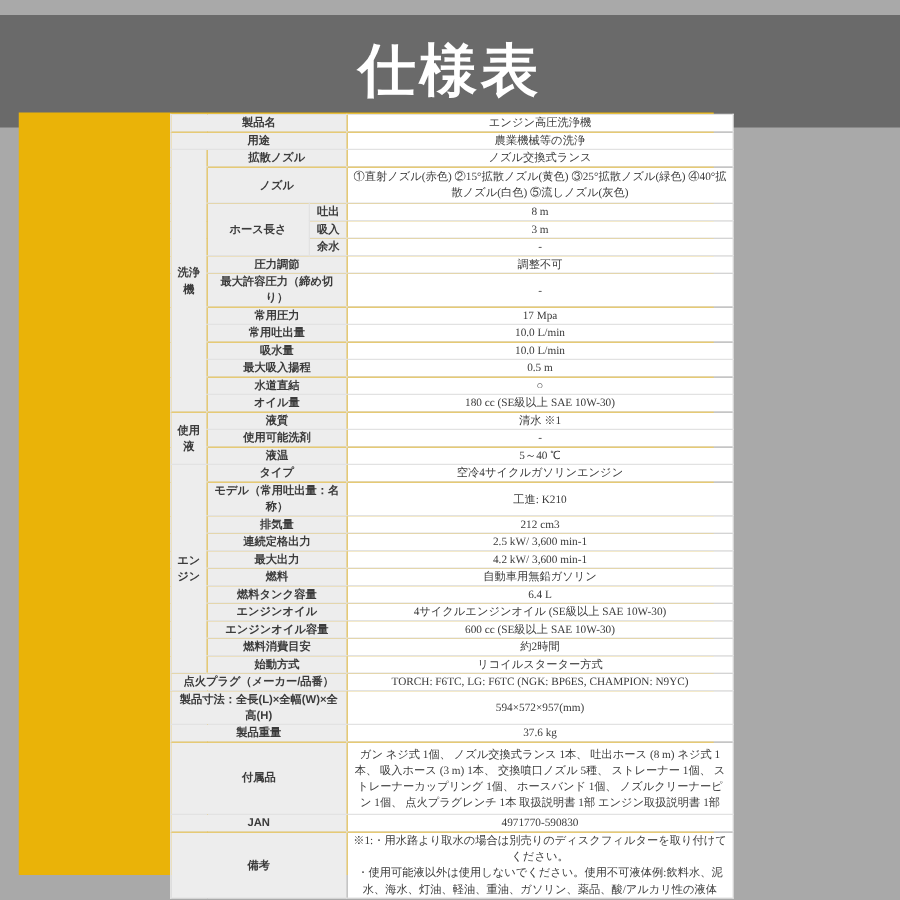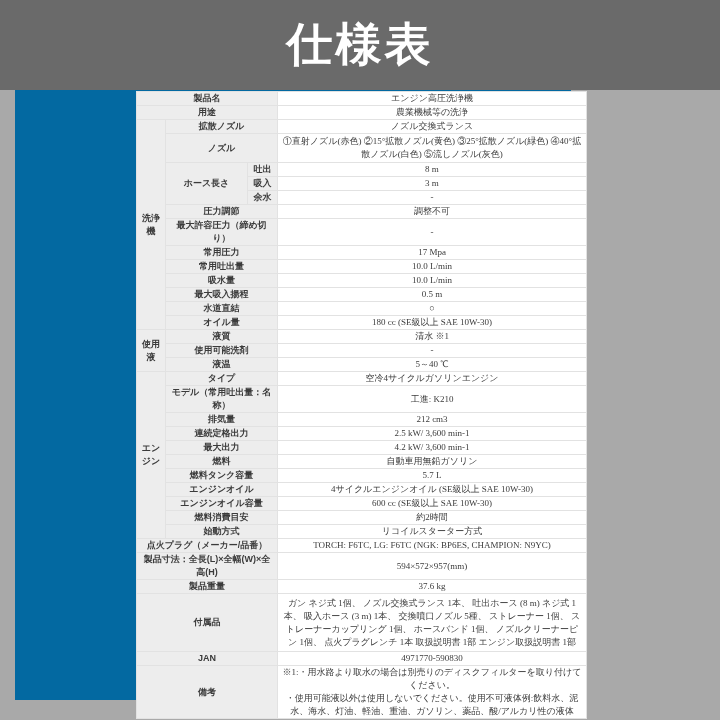--- a/index.html
+++ b/index.html
@@ -2,30 +2,30 @@
 <html lang="ja"><head>
 <meta charset="utf-8">
 <style>
   html,body{margin:0;padding:0;}
   body{
     width:720px;height:720px;position:relative;overflow:hidden;
     background:#a9a9a9;
     font-family:"Liberation Sans","DejaVu Sans",sans-serif;
   }
   .header-banner{
-    position:absolute;left:0;top:0;width:720px;height:90px;
+    position:absolute;left:0;top:12px;width:720px;height:90px;
     background:#6a6a6a;
     display:flex;align-items:center;justify-content:center;
   }
   .page-title{
     color:#ffffff;font-size:46px;font-weight:600;letter-spacing:3px;
   }
   .content-sheet{
     position:absolute;left:15px;top:90px;width:556px;height:610px;
-    background:#0369a1;
+    background:#eab308;
   }
   table.spec{
     position:absolute;left:121px;top:1px;width:450px;
     border-collapse:collapse;table-layout:fixed;
   }
   table.spec td{
     border:1px solid #e2e2e2;
     font-size:9px;line-height:13px;color:#3b3b3b;
     text-align:center;vertical-align:middle;
     padding:0 4px;overflow:hidden;
@@ -149,21 +149,21 @@
         <tr>
           <td class="lbl" colspan="2">最大出力</td>
           <td class="val">4.2 kW/ 3,600 min-1</td>
         </tr>
         <tr>
           <td class="lbl" colspan="2">燃料</td>
           <td class="val">自動車用無鉛ガソリン</td>
         </tr>
         <tr>
           <td class="lbl" colspan="2">燃料タンク容量</td>
-          <td class="val">5.7 L</td>
+          <td class="val">6.4 L</td>
         </tr>
         <tr>
           <td class="lbl" colspan="2">エンジンオイル</td>
           <td class="val">4サイクルエンジンオイル (SE級以上 SAE 10W-30)</td>
         </tr>
         <tr>
           <td class="lbl" colspan="2">エンジンオイル容量</td>
           <td class="val">600 cc (SE級以上 SAE 10W-30)</td>
         </tr>
         <tr>

